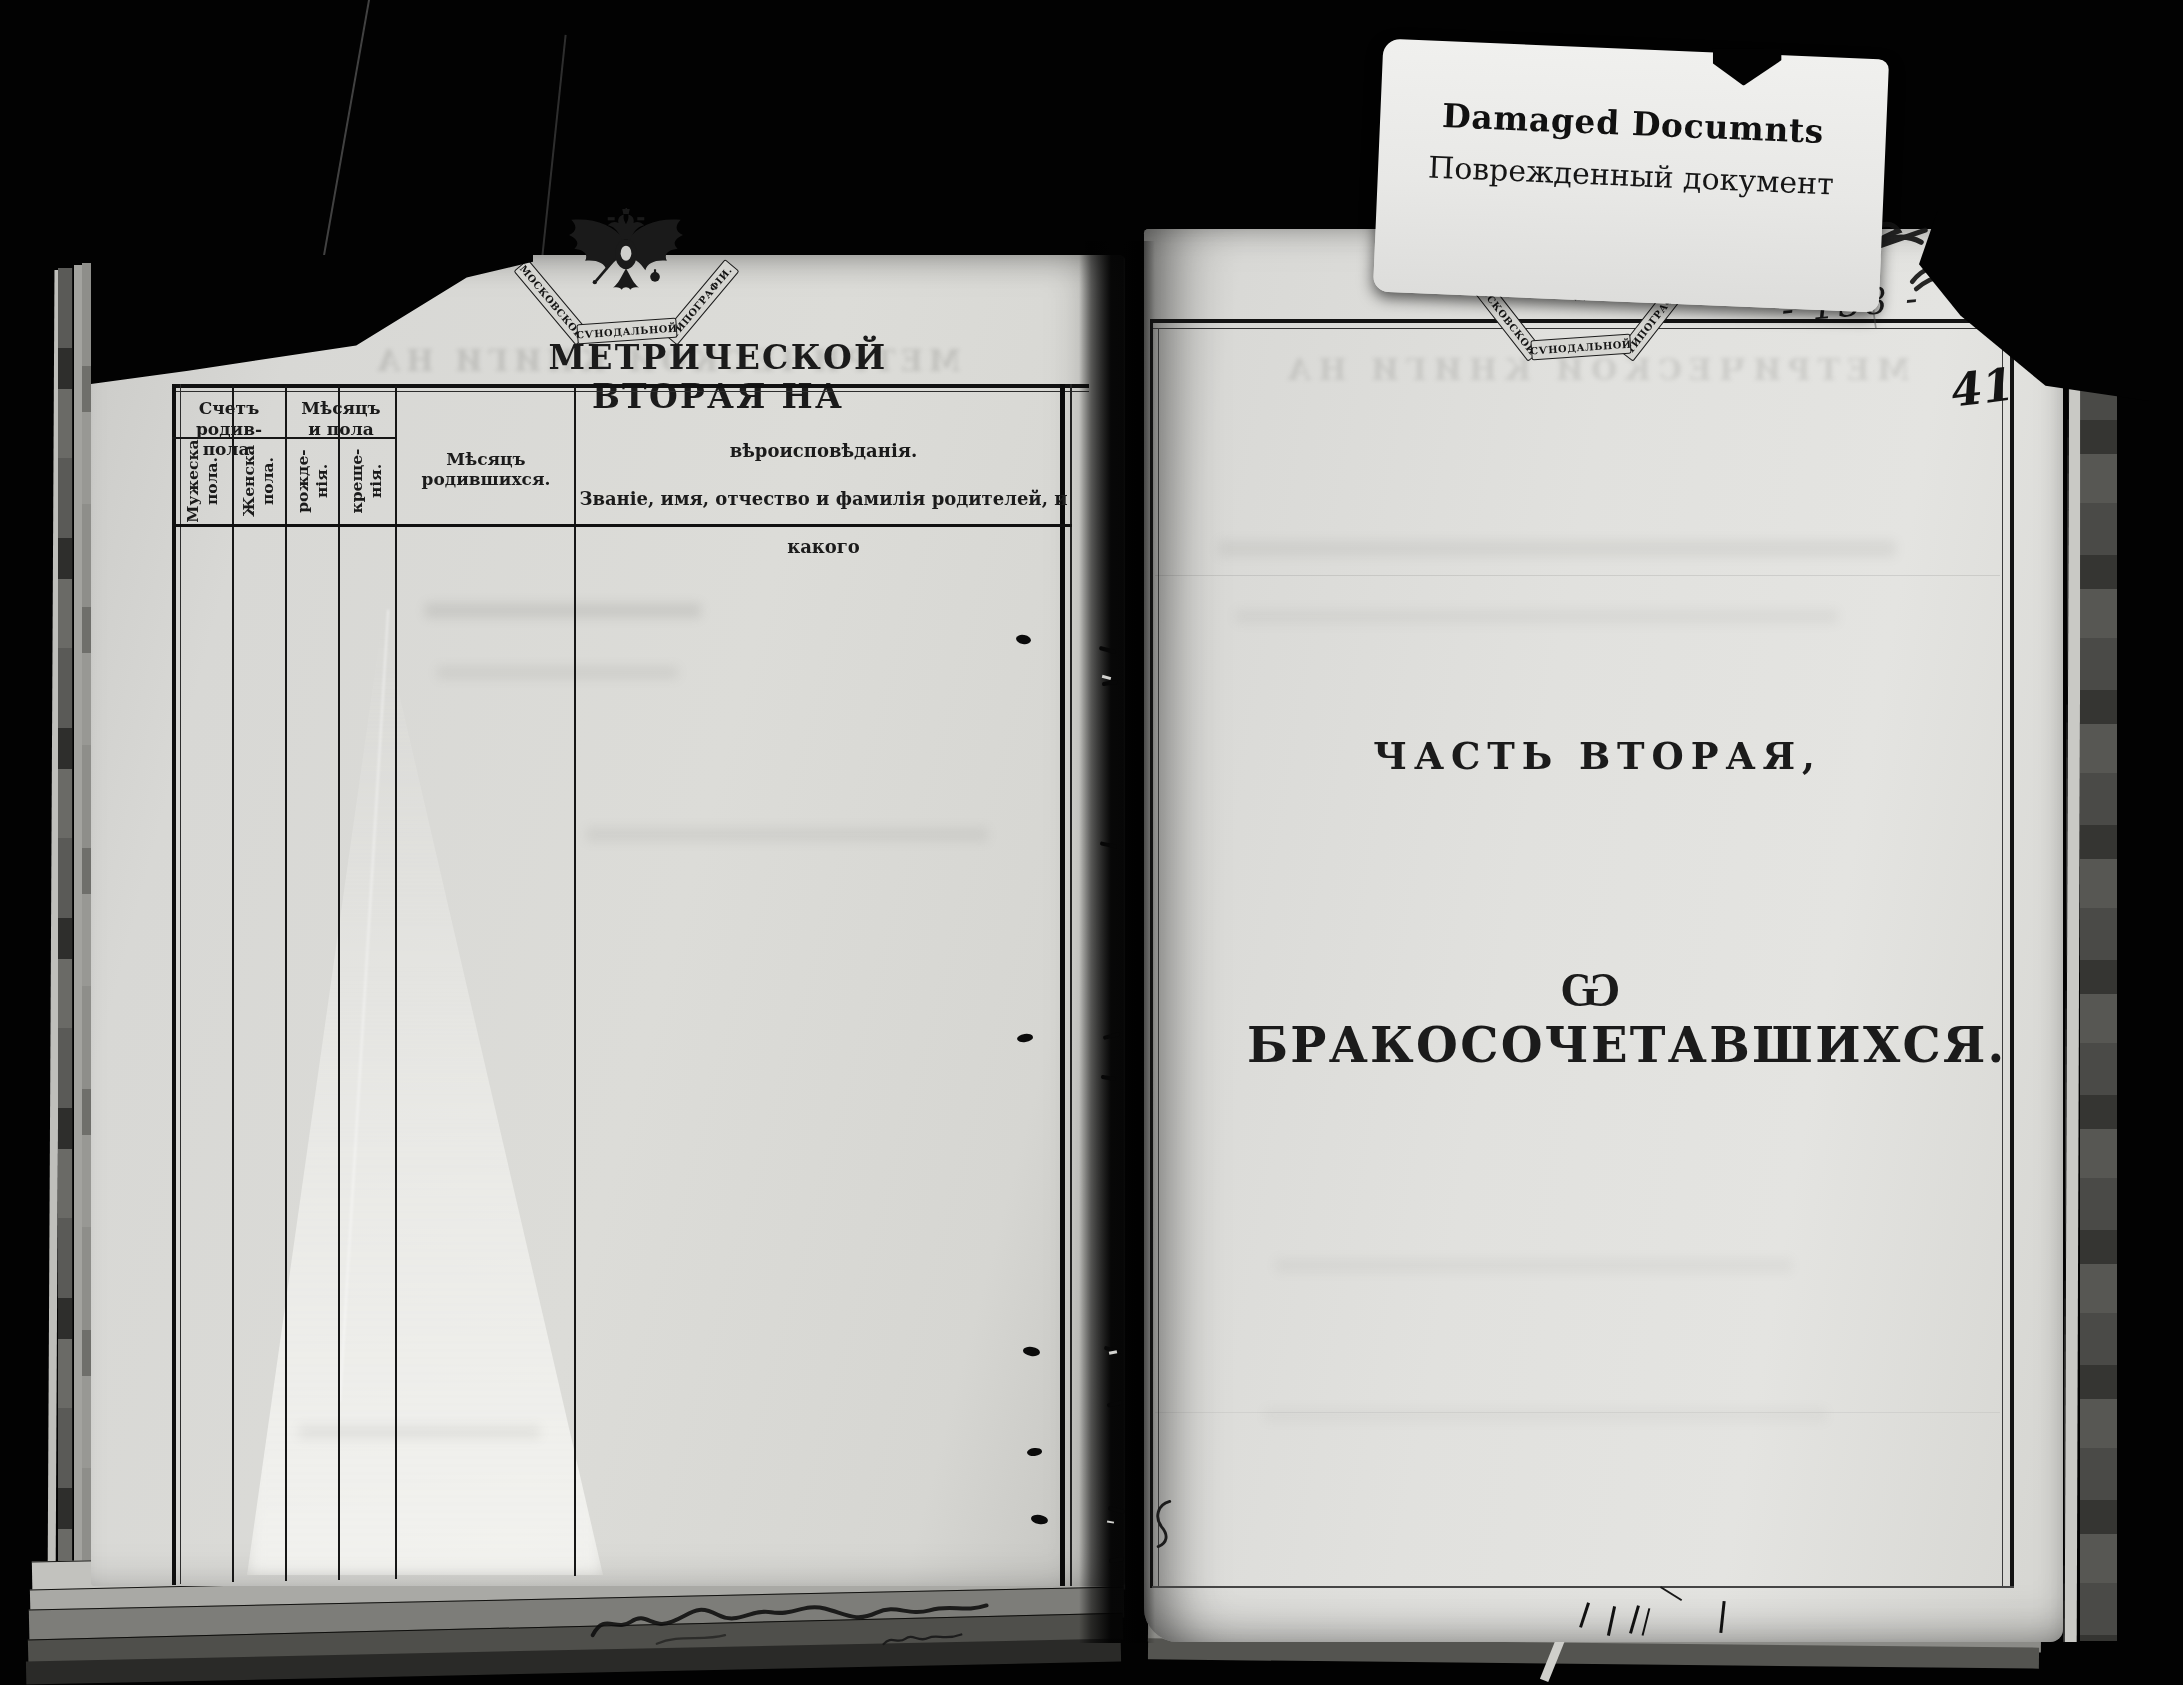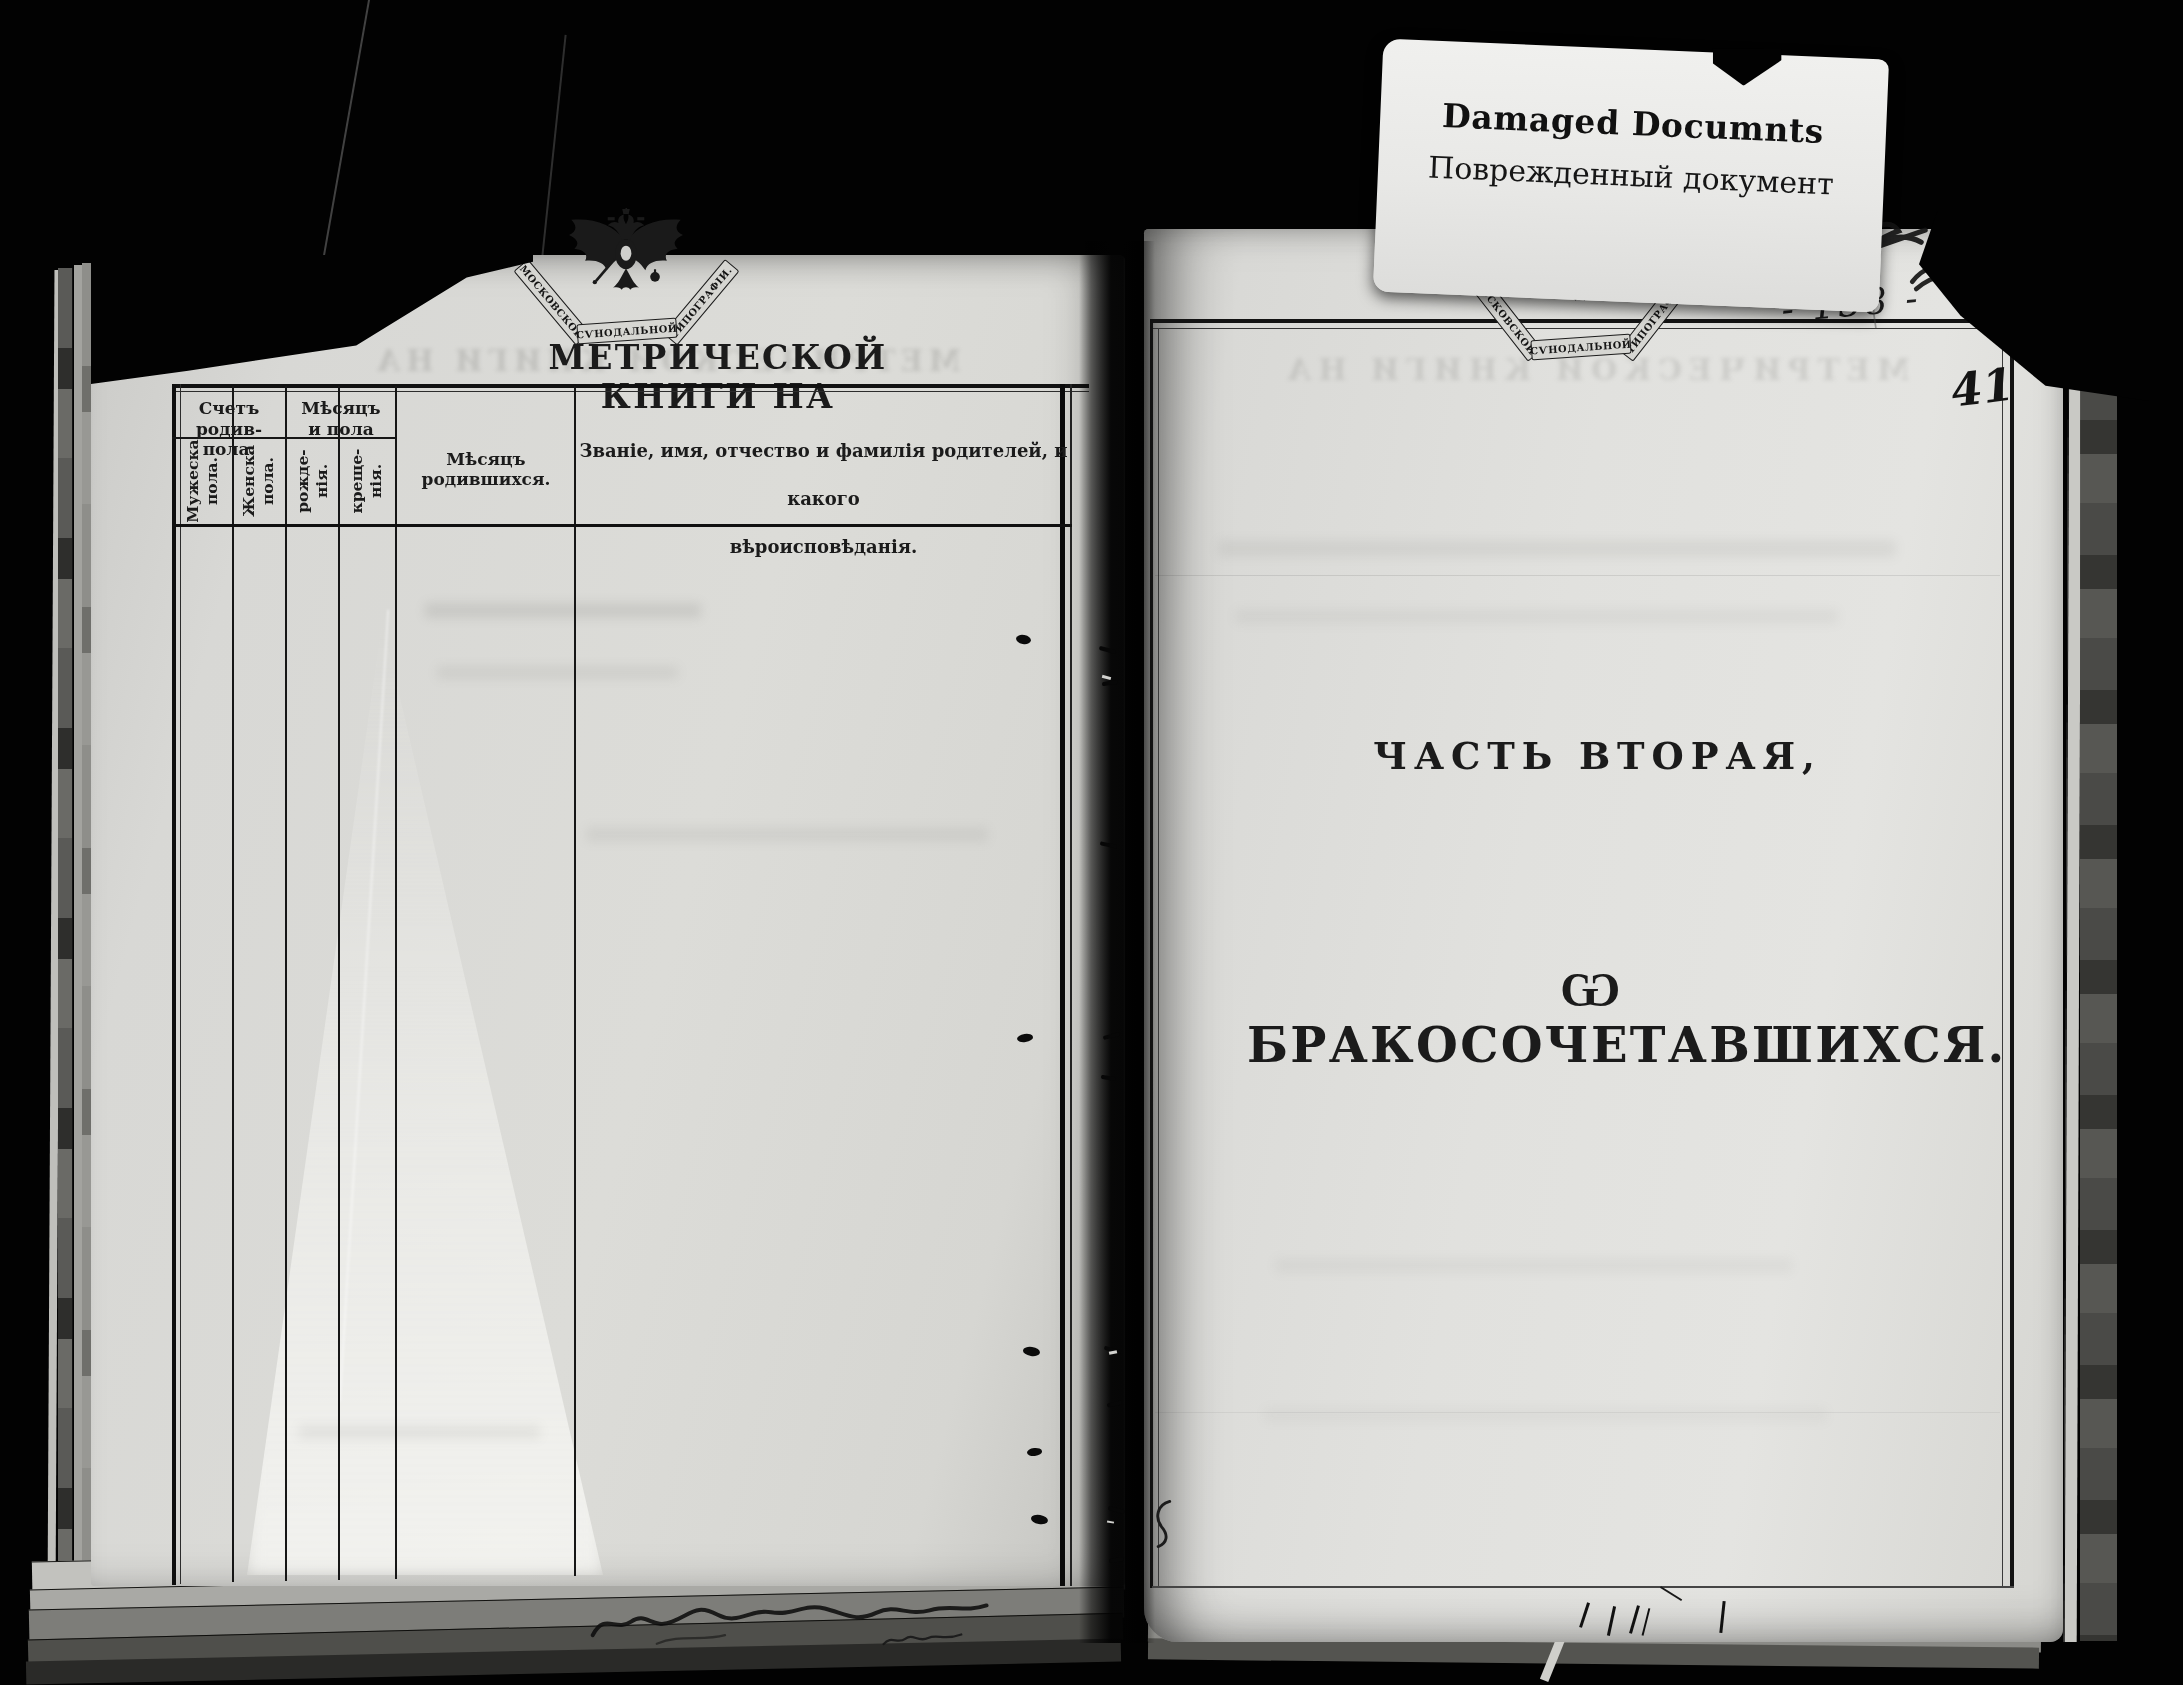--- a/index.html
+++ b/index.html
@@ -95,21 +95,21 @@
       <span>МОСКОВСКОЙ</span>
       </div>
     <div class="band" style="right:8px;top:51px;width:95px;height:17px;transform:rotate(-50deg);transform-origin:100% 0;">
       <span>ТИПОГРАФІИ.</span>
       </div>
     <div class="band" style="left:57px;top:113px;width:98px;height:18.4px;transform:rotate(-4deg);">
       <span>СѴНОДАЛЬНОЙ</span>
       </div>
   </div>
 
-  <div class="t" style="left:497px;top:338px;width:442px;font-size:33px;letter-spacing:2.3px;">МЕТРИЧЕСКОЙ КНИГИ НА</div>
+  <div class="t" style="left:497px;top:338px;width:442px;font-size:33px;letter-spacing:2.3px;">МЕТРИЧЕСКОЙ ВТОРАЯ НА</div>
 
   <div class="ln" style="left:172px;top:384px;width:917px;height:4px;background:#111;"></div>
   <div class="ln" style="left:172px;top:391px;width:917px;height:1.1px;background:#2c2c2c;"></div>
   <div class="ln" style="left:172px;top:384px;width:4px;height:1201px;background:#0e0e0e;"></div>
   <div class="ln" style="left:180px;top:384px;width:1.1px;height:1200px;background:#2c2c2c;"></div>
   <div class="ln" style="left:232px;top:386px;width:1.7px;height:1196px;"></div>
   <div class="ln" style="left:285px;top:386px;width:1.7px;height:1195px;"></div>
   <div class="ln" style="left:338px;top:386px;width:1.7px;height:1194px;"></div>
   <div class="ln" style="left:395px;top:386px;width:1.7px;height:1193px;"></div>
   <div class="ln" style="left:574px;top:386px;width:1.7px;height:1190px;"></div>
@@ -137,22 +137,22 @@
   <div class="t vt" style="left:269px;top:441px;width:86px;height:80px;font-size:15.5px;line-height:19.5px;display:flex;flex-direction:column;justify-content:center;">
     <div>рожде-</div>
     <div>нія.</div>
   </div>
   <div class="t vt" style="left:323px;top:441px;width:86px;height:80px;font-size:15.5px;line-height:19.5px;display:flex;flex-direction:column;justify-content:center;">
     <div>креще-</div>
     <div>нія.</div>
   </div>
   <div class="t" style="left:398px;top:449px;width:176px;font-size:17px;">Мѣсяцъ родившихся.</div>
   <div class="t" style="left:577px;top:427px;width:493px;font-size:18px;line-height:48px;font-weight:bold;">
+    <div>вѣроисповѣданія.</div>
     <div>Званіе, имя, отчество и фамилія родителей, и какого</div>
-    <div>вѣроисповѣданія.</div>
   </div>
 
   <div class="hole" style="left:1016px;top:635px;width:15px;height:9.2px;transform:rotate(10deg);"></div>
   <div class="hole" style="left:1017px;top:1034px;width:16px;height:7.5px;transform:rotate(-8deg);"></div>
   <div class="hole" style="left:1023px;top:1347px;width:17px;height:8.6px;transform:rotate(8deg);"></div>
   <div class="hole" style="left:1027px;top:1448px;width:15px;height:7.5px;transform:rotate(-6deg);"></div>
   <div class="hole" style="left:1031px;top:1515px;width:17px;height:8.6px;transform:rotate(10deg);"></div>
 
   <div id="right-page" class="page"></div>
 

